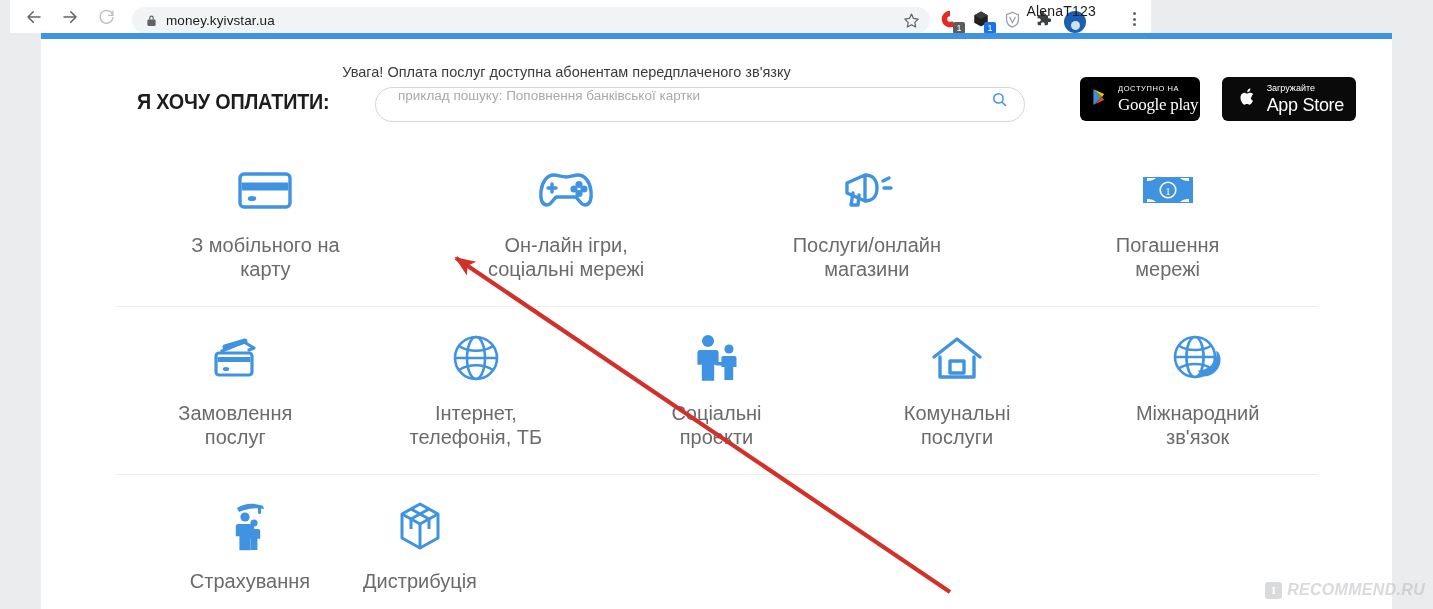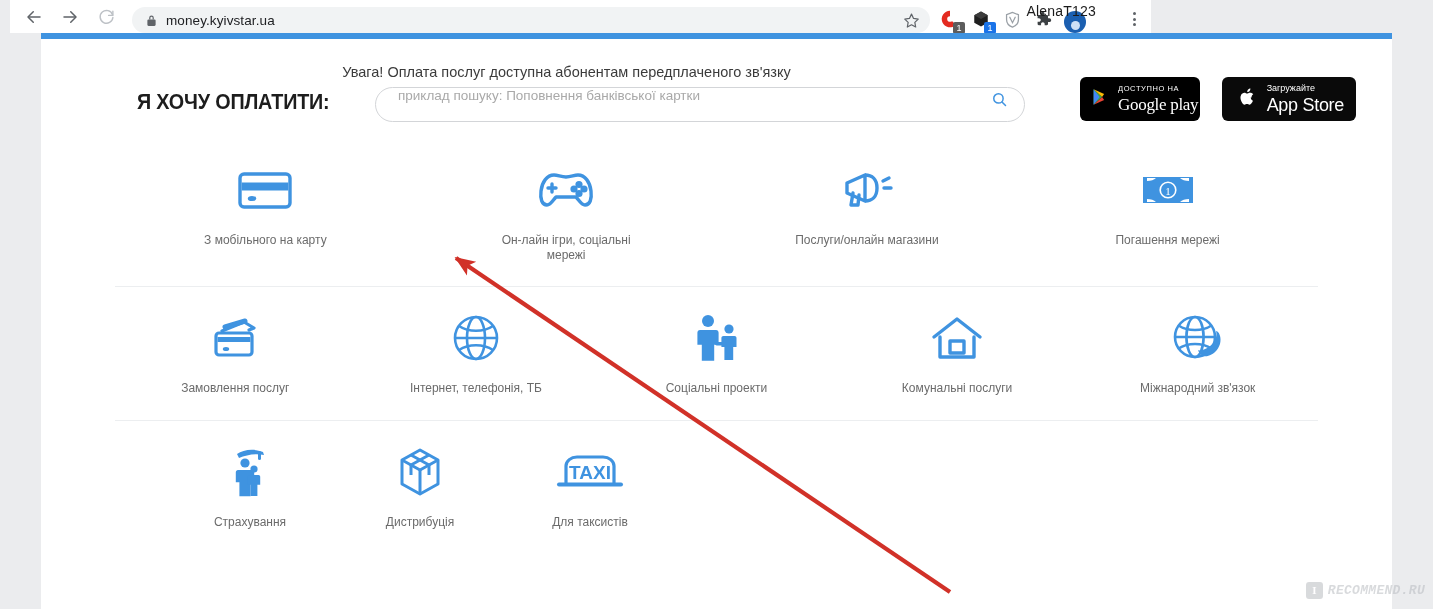--- a/index.html
+++ b/index.html
@@ -104,40 +104,40 @@
     padding: 22px 0 24px 0; margin: 0 74px 0 74px;
   }
   .srow.r1 { border-top: none; padding-top: 26px; }
   .srow.r3 { padding-left: 50px; }
   .scell {
     flex: 1; display: flex; flex-direction: column; align-items: center;
     text-align: center; cursor: pointer;
   }
   .scell .ico { height: 58px; display: flex; align-items: center; justify-content: center; }
   .scell .lbl {
-    margin-top: 14px; font-size: 12px; color: #6b6b6b; line-height: 1.22;
+    margin-top: 14px; font-size: 20px; color: #6b6b6b; line-height: 1.22;
     max-width: 160px;
   }
   .srow.r3 .scell { max-width: 190px; flex: none; width: 170px; }
   .srow.r3 { justify-content: flex-start; gap: 0; }
 
   
   .annot { position: absolute; left: 0; top: 0; width: 1433px; height: 609px; pointer-events: none; }
 
   
   .watermark {
     position: absolute; right: 8px; bottom: 8px; height: 22px;
     display: flex; align-items: center; gap: 5px; opacity: .55;
   }
   .wm-box {
     width: 17px; height: 17px; background: #b9bcc1; border-radius: 3px;
     color: #fff; font-size: 11px; font-weight: bold; font-family: "Liberation Serif", serif;
     display: flex; align-items: center; justify-content: center;
   }
-  .wm-txt { font-size: 13px; font-weight: bold; font-style: italic; color: #b9bcc1; letter-spacing: .3px; font-family: Liberation Mono, monospace; }
+  .wm-txt { font-size: 16px; font-weight: bold; font-style: italic; color: #b9bcc1; letter-spacing: .3px; }
 </style>
 </head>
 <body>
 
 <div id="app">
 
   <div class="chrome">
     <div class="nav-btns">
       <div class="nav-btn">
         <svg width="18" height="18" viewBox="0 0 24 24" fill="none" stroke="#5f6368" stroke-width="2" stroke-linecap="round" stroke-linejoin="round">
@@ -395,30 +395,20 @@
             <svg width="52" height="52" viewBox="0 0 52 52" fill="none" stroke="#3f93e0" stroke-width="3" stroke-linejoin="round">
               <path d="M26 4 44 14v24L26 48 8 38V14z"></path>
               <path d="M8 14l18 10 18-10"></path>
               <line x1="26" y1="24" x2="26" y2="48"></line>
               <path d="M17 9l18 10v10"></path>
               <path d="M35 9 17 19v10"></path>
             </svg>
           </span>
           <span class="lbl">Дистрибуція</span>
         </div>
-        <div class="scell">
-          <span class="ico">
-            <svg width="76" height="46" viewBox="0 0 76 46" fill="none" stroke="#3f93e0" stroke-width="3.2" stroke-linejoin="round">
-              <path d="M14 34V17c0-5 5-9 11-9h26c6 0 11 4 11 9v17"></path>
-              <line x1="7" y1="35.5" x2="69" y2="35.5" stroke-width="4" stroke-linecap="round"></line>
-              <text x="38" y="30" font-size="19" font-weight="bold" text-anchor="middle" fill="#3f93e0" stroke="none" font-family="Liberation Sans, sans-serif">TAXI</text>
-            </svg>
-          </span>
-          <span class="lbl">Для таксистів</span>
-        </div>
       </div>
     </div>
   </div>
 
   <svg class="annot">
     <defs>
       <marker id="ah" viewBox="0 0 10 10" refX="8.6" refY="5" markerWidth="5.2" markerHeight="5.2" orient="auto-start-reverse">
         <path d="M0,1.2 L9.4,5 L0,8.8 L2.2,5 z" fill="#d13128"></path>
       </marker>
     </defs>

